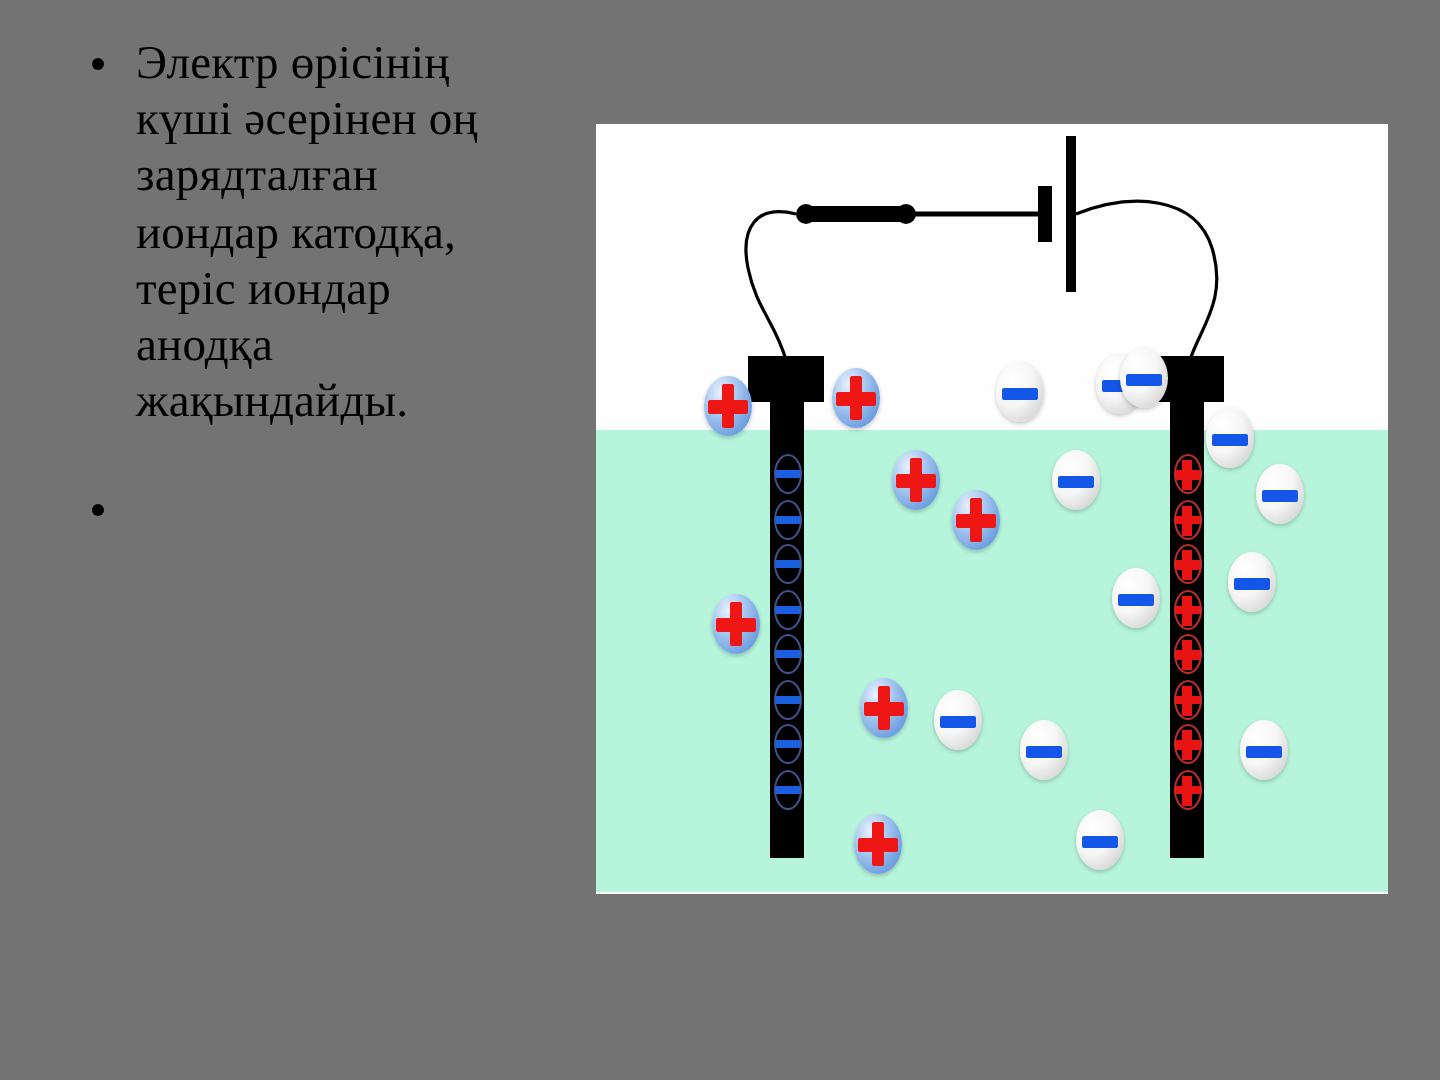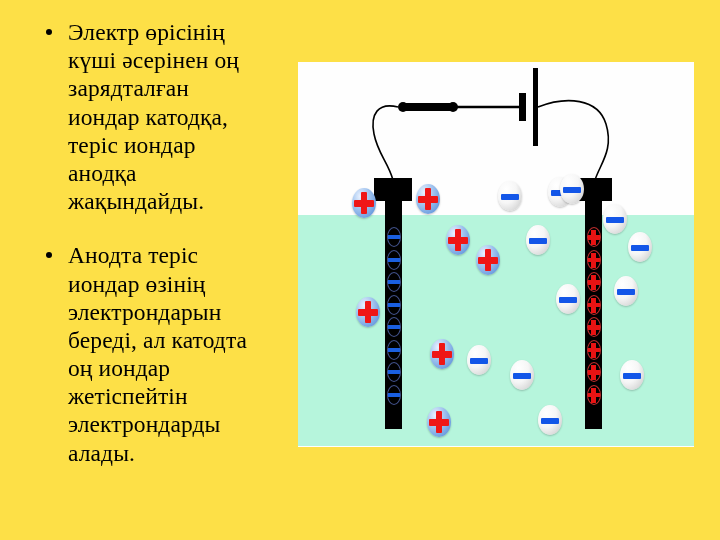--- a/index.html
+++ b/index.html
@@ -11,21 +11,21 @@
   body {
     width: 720px;
     height: 540px;
     overflow: hidden;
     font-family: "Liberation Serif", "DejaVu Serif", serif;
   }
   .slide {
     position: relative;
     width: 720px;
     height: 540px;
-    background: #fde047;
+    background: #737373;
   }
 
   
   .text-col {
     position: absolute;
     left: 14px;
     top: 18px;
     width: 290px;
   }
   .bullet-item {
@@ -208,28 +208,20 @@
 күші әсерінен оң
 зарядталған
 иондар катодқа,
 теріс иондар
 анодқа
 жақындайды.</span>
     </div>
 
     <div class="bullet-item">
       <span class="dot"></span>
-      <span class="bullet-text"> Анодта теріс
-иондар өзінің
-электрондарын
-береді, ал катодта
-оң иондар
-жетіспейтін
-электрондарды
-алады.</span>
     </div>
 
   </div>
 
   <div class="figure">
 
     <div class="tank"></div>
 
     <svg class="circuit-svg" viewBox="0 0 396 385">
 

